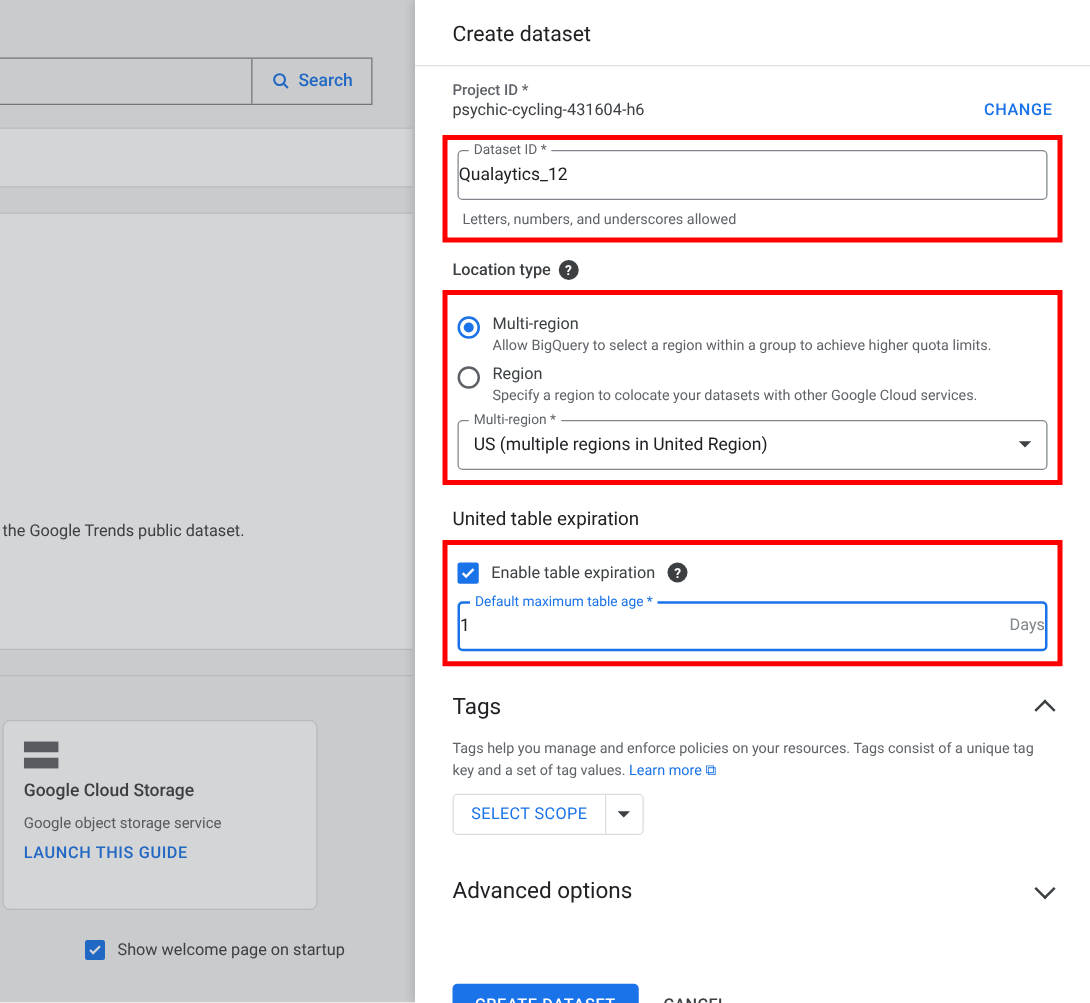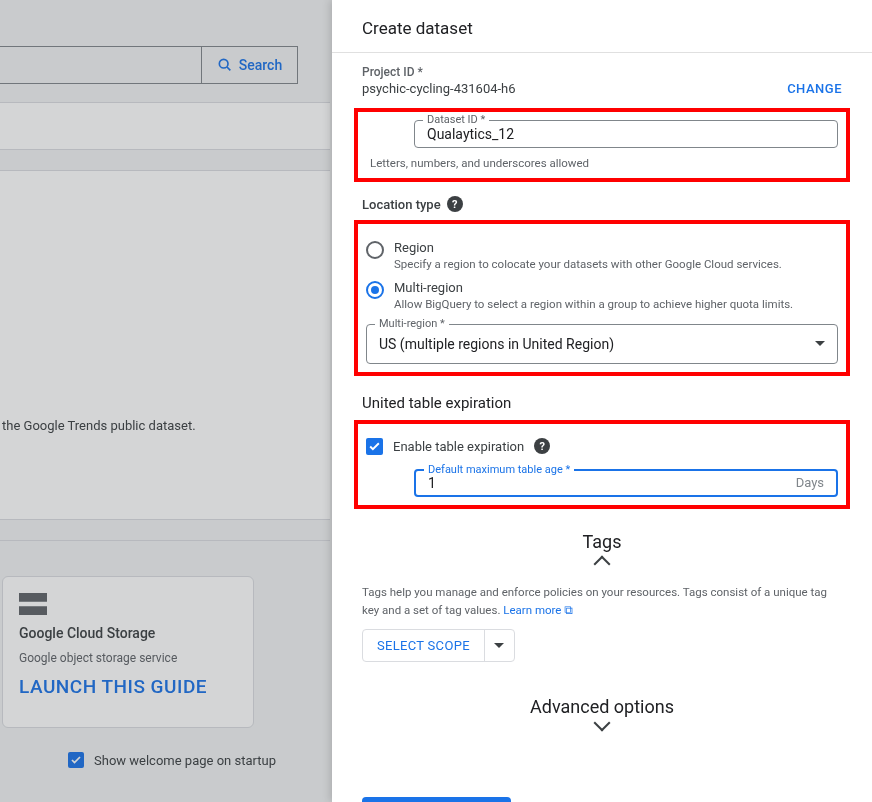--- a/index.html
+++ b/index.html
@@ -12,21 +12,21 @@
 
     .bg .strip1 { position: absolute; left: -2px; top: 102px; width: 332px; height: 48px; background: #fff; border: 1px solid #dadce0; border-right: none;}
     .bg .strip2 { position: absolute; left: -2px; top: 170px; width: 332px; height: 350px; background: #fff; border: 1px solid #dadce0; border-right: none;}
     .bg .trends-text { position: absolute; left: 2px; top: 418px; font-size: 13px; color: #3c4043; }
 
     .bg .strip3 { position: absolute; left: -2px; top: 540px; width: 332px; height: 260px; border-top: 1px solid #dadce0; }
     .bg .card { position: absolute; left: 2px; top: 576px; width: 252px; height: 152px; background: #fff; border: 1px solid #dadce0; border-radius: 6px; padding: 16px; display: flex; flex-direction: column; gap: 10px; }
     .bg .card .card-icon { width: 28px; height: 22px; background: #5f6368; clip-path: polygon(0 0, 100% 0, 100% 40%, 0 40%, 0 60%, 100% 60%, 100% 100%, 0 100%); }
     .bg .card h3 { font-size: 14px; font-weight: 500; color: #3c4043; }
     .bg .card p { font-size: 12px; color: #5f6368; }
-    .bg .card .launch { font-size: 19px; font-weight: 500; color: #1a73e8; letter-spacing: 0.5px; }
+    .bg .card .launch { font-size: 13px; font-weight: 500; color: #1a73e8; letter-spacing: 0.5px; }
 
     .bg .welcome-row { position: absolute; left: 68px; top: 752px; display: flex; align-items: center; gap: 10px; }
     .bg .welcome-row .chk { width: 16px; height: 16px; background: #1a73e8; border-radius: 2px; display: flex; align-items: center; justify-content: center; }
     .bg .welcome-text { font-size: 13px; color: #3c4043; }
 
     
     .dim { position: absolute; left: 0; top: 0; width: 332px; height: 802px; background: rgba(60,64,67,0.22); }
 
     
     .panel { position: absolute; right: 0; top: 0; width: 540px; height: 802px; background: #fff; box-shadow: -2px 0 8px rgba(0,0,0,0.15); overflow-y: auto; }
@@ -37,21 +37,21 @@
     .group { margin-bottom: 12px; position: relative; }
     .label-sm { font-size: 12px; color: #5f6368; font-weight: 500; }
     .proj-row { display: flex; align-items: center; justify-content: space-between; margin-top: 2px;}
     .proj-val { font-size: 13px; color: #3c4043; }
     .change-link { font-size: 13px; font-weight: 500; color: #1a73e8; letter-spacing: 0.5px; }
 
     
     .hl { border: 4px solid #ff0000; border-radius: 0; margin: 8px -8px; padding: 8px; }
 
     
-    .tf { position: relative; border: 1px solid #80868b; border-radius: 4px; height: 28px; display: flex; align-items: center; padding: 0 12px; background: #fff; margin-left: 48px;}
+    .tf { position: relative; border: 1px solid #80868b; border-radius: 4px; height: 40px; display: flex; align-items: center; padding: 0 0; background: #fff;}
     .tf.blue { border: 2px solid #1a73e8; }
     .tf .float-label { position: absolute; top: -8px; left: 8px; background: #fff; padding: 0 4px; font-size: 11px; color: #5f6368;}
     .tf.blue .float-label { color: #1a73e8; }
     .tf input { border: none; outline: none; width: 100%; font-size: 14px; color: #202124; background: transparent;}
     .tf .suffix { font-size: 13px; color: #80868b; }
     .helper { font-size: 11.5px; color: #5f6368; margin: 8px 4px 0; }
 
     .sect-label { font-size: 13px; color: #3c4043; font-weight: 500; margin-top: 14px; display: flex; align-items: center; gap: 6px;}
     .help-ic { width: 16px; height: 16px; border-radius: 50%; background: #3c4043; color: #fff; font-size: 11px; display: flex; align-items: center; justify-content: center; font-weight: 700;}
 
@@ -67,21 +67,21 @@
     .select-tf .val { font-size: 14px; color: #202124; flex: 1;}
     .caret { border-left: 5px solid transparent; border-right: 5px solid transparent; border-top: 5px solid #3c4043;}
 
     .check-row { display: flex; align-items: center; gap: 10px; margin: 6px 0 14px;}
     .cb { width: 17px; height: 17px; background: #1a73e8; border-radius: 2px; display: flex; align-items: center; justify-content: center;}
     .cb svg { width: 13px; height: 13px; }
     .check-label { font-size: 13px; color: #3c4043; }
 
     .exp-title { font-size: 15px; color: #202124; margin-top: 18px; margin-bottom: 4px;}
 
-    .collapsible { display: flex; align-items: center; justify-content: space-between; padding: 14px 0; flex-direction: column; }
+    .collapsible { display: flex; align-items: center; justify-content: space-between; padding: 14px 0; }
     .collapsible h2 { font-size: 18px; color: #202124; font-weight: 400;}
     .tags-desc { font-size: 11.5px; color: #5f6368; line-height: 1.5; }
     .tags-desc a { color: #1a73e8; text-decoration: none; }
     .ext-ic { font-size: 12px; color: #1a73e8; }
 
     .scope-btn { margin-top: 10px; display: inline-flex; border: 1px solid #dadce0; border-radius: 4px; }
     .scope-btn .main { padding: 8px 14px; font-size: 13px; font-weight: 400; color: #1a73e8; letter-spacing: 0.3px;}
     .scope-btn .drop { border-left: 1px solid #dadce0; width: 30px; display: flex; align-items: center; justify-content: center;}
 
     .footer-btns { margin-top: 50px; display: flex; gap: 20px; align-items: center;}
@@ -148,31 +148,31 @@
       <div class="helper">Letters, numbers, and underscores allowed</div>
     </div>
 
     <div class="sect-label">
       <span>Location type</span>
       <span class="help-ic">?</span>
     </div>
 
     <div class="hl">
       <div class="radio-row">
+        <div class="radio checked"></div>
+        <div class="radio-texts">
+          <div class="r-title">Multi-region</div>
+          <div class="r-sub">Allow BigQuery to select a region within a group to achieve higher quota limits.</div>
+        </div>
+      </div>
+      <div class="radio-row">
         <div class="radio"></div>
         <div class="radio-texts">
           <div class="r-title">Region</div>
           <div class="r-sub">Specify a region to colocate your datasets with other Google Cloud services.</div>
-        </div>
-      </div>
-      <div class="radio-row">
-        <div class="radio checked"></div>
-        <div class="radio-texts">
-          <div class="r-title">Multi-region</div>
-          <div class="r-sub">Allow BigQuery to select a region within a group to achieve higher quota limits.</div>
         </div>
       </div>
       <div class="select-tf">
         <div class="float-label">Multi-region *</div>
         <div class="val">US (multiple regions in United Region)</div>
         <div class="caret"></div>
       </div>
     </div>
 
     <div class="exp-title">United table expiration</div>

